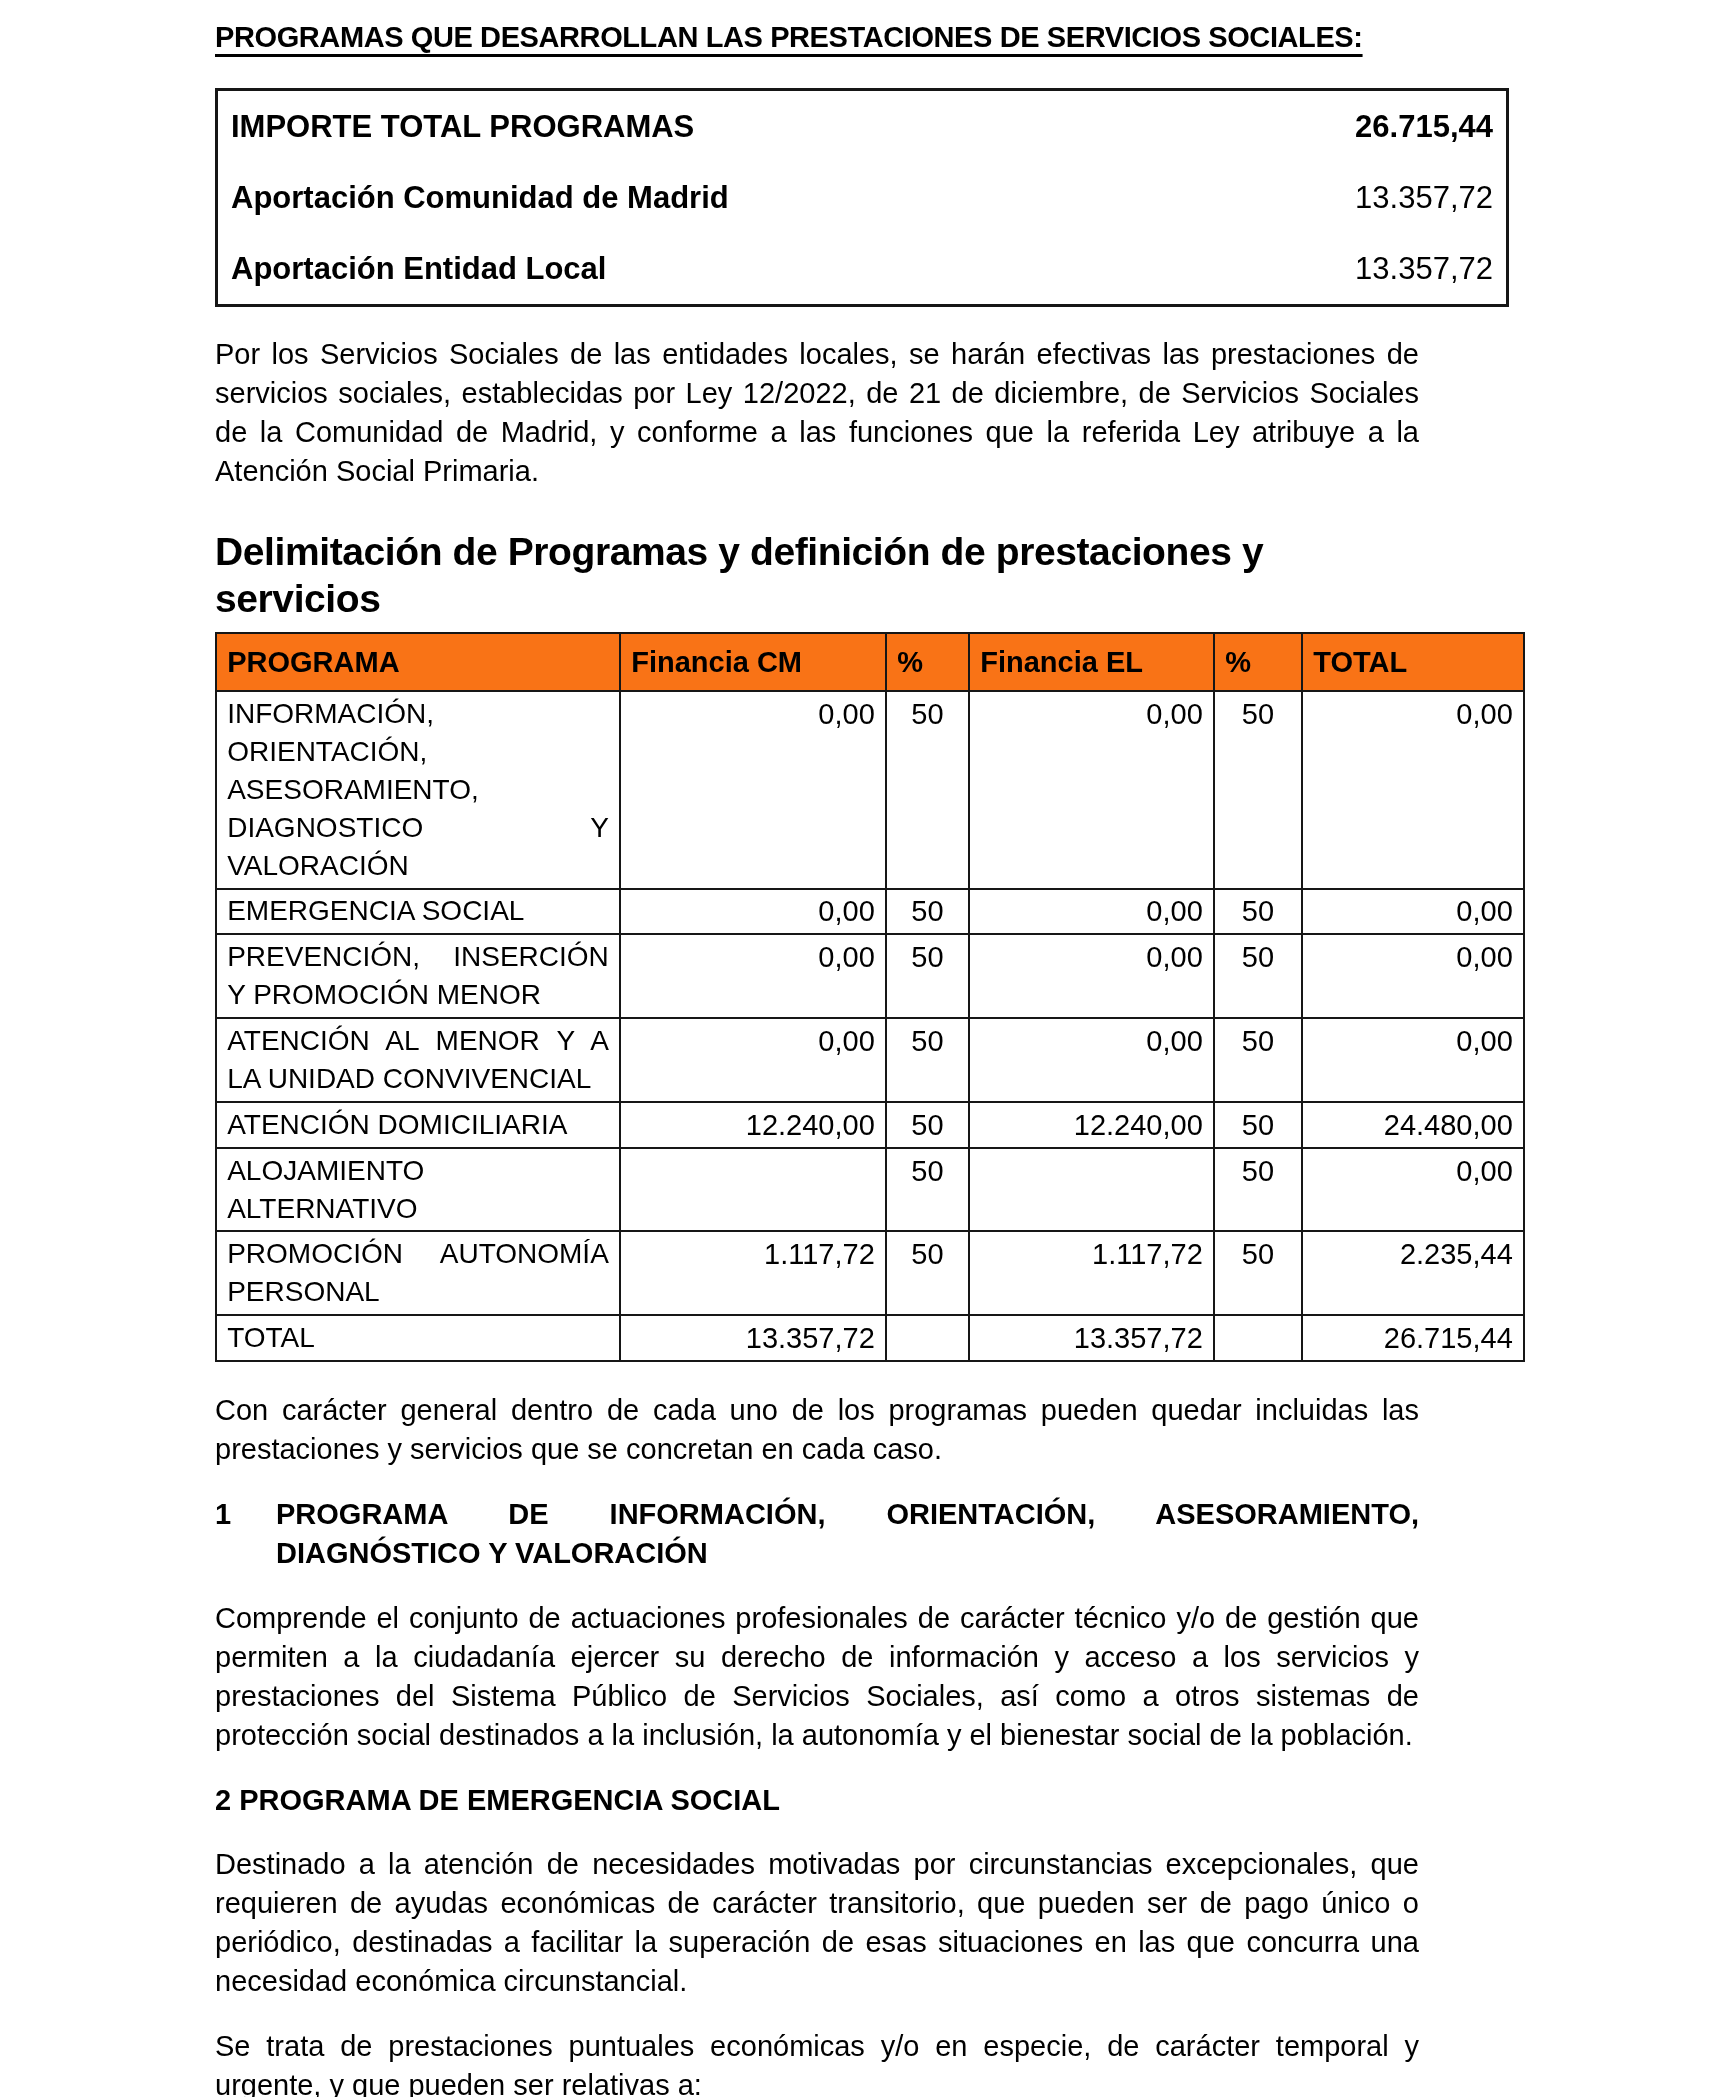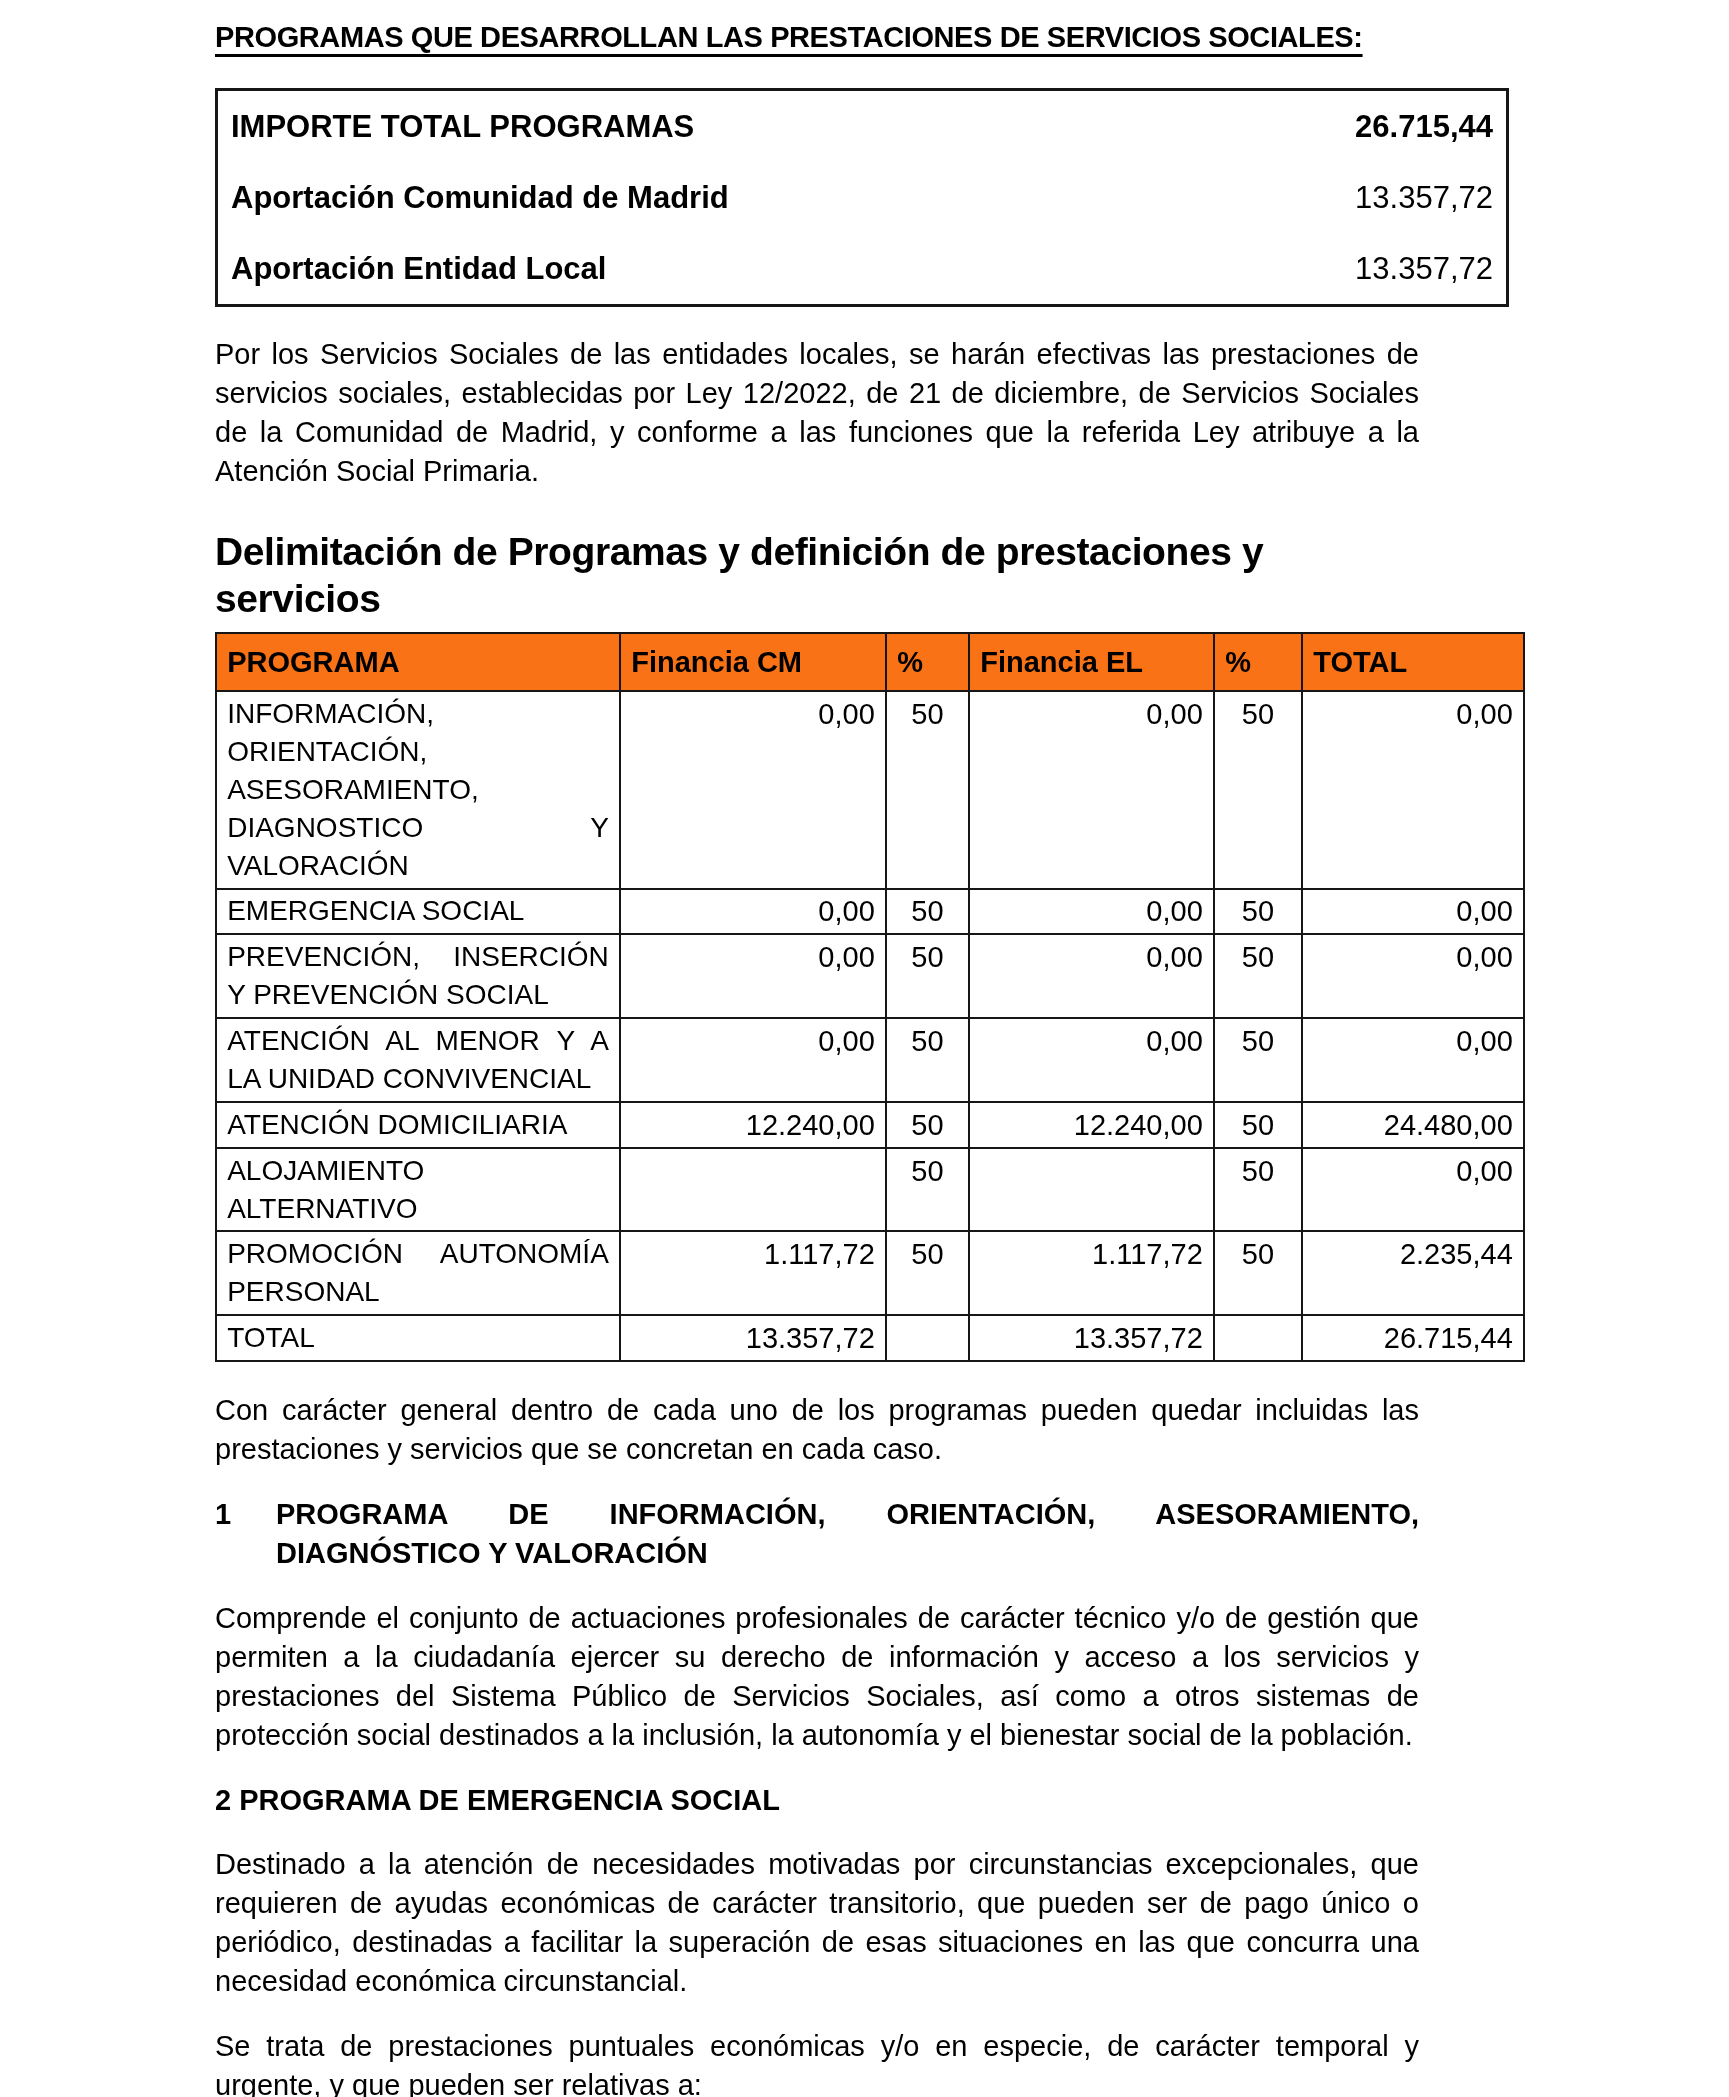--- a/index.html
+++ b/index.html
@@ -174,21 +174,21 @@
       </tr>
       <tr>
         <td class="prog">EMERGENCIA SOCIAL</td>
         <td class="num">0,00</td>
         <td class="pct">50</td>
         <td class="num">0,00</td>
         <td class="pct">50</td>
         <td class="num">0,00</td>
       </tr>
       <tr>
-        <td class="prog">PREVENCIÓN, INSERCIÓN Y PREVENCIÓN SOCIAL</td>
+        <td class="prog">PREVENCIÓN, INSERCIÓN Y PROMOCIÓN MENOR</td>
         <td class="num">0,00</td>
         <td class="pct">50</td>
         <td class="num">0,00</td>
         <td class="pct">50</td>
         <td class="num">0,00</td>
       </tr>
       <tr>
         <td class="prog">ATENCIÓN AL MENOR Y A LA UNIDAD CONVIVENCIAL</td>
         <td class="num">0,00</td>
         <td class="pct">50</td>

